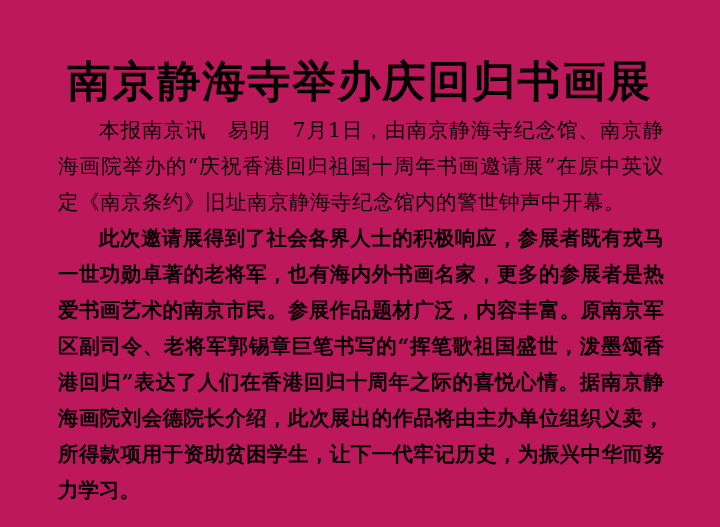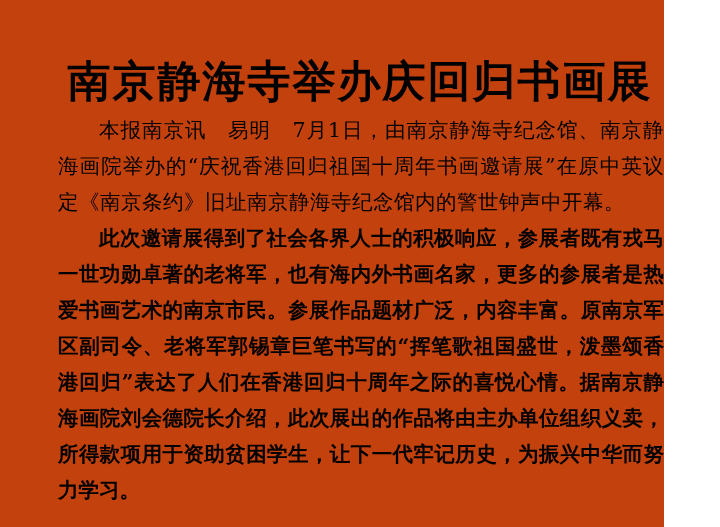--- a/index.html
+++ b/index.html
@@ -9,23 +9,23 @@
   }
   body {
     width: 720px;
     height: 527px;
     font-family: "DejaVu Serif", serif;
     color: #000000;
     overflow: hidden;
   }
   .page {
     position: relative;
-    width: 664px;
+    width: 720px;
     height: 527px;
-    background: #c2410c;
+    background: #be185d;
     box-sizing: border-box;
   }
   .headline {
     position: absolute;
     top: 28px;
     left: 0;
     width: 720px;
     text-align: center;
     font-family: "DejaVu Serif", serif;
     font-weight: bold;

